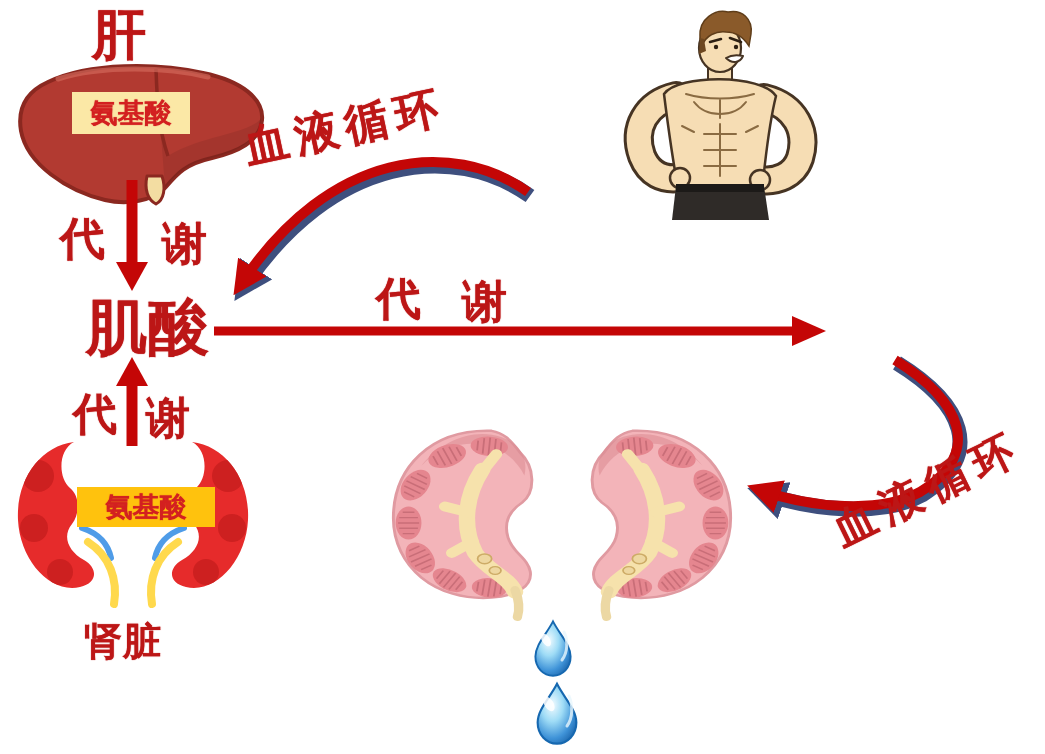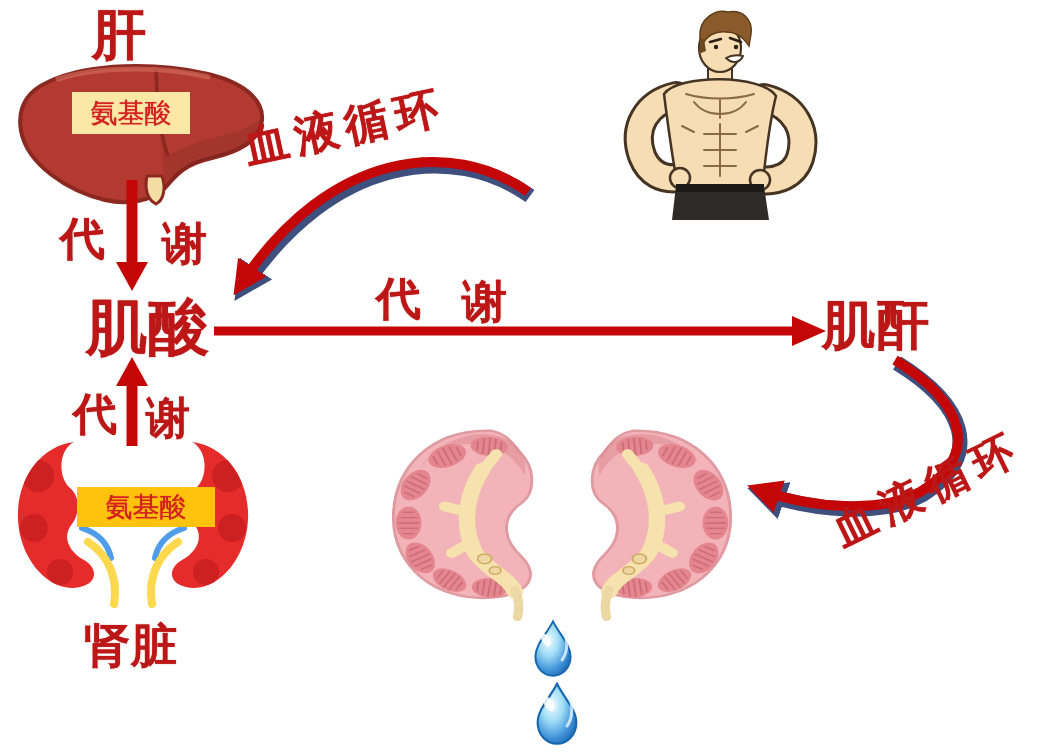--- a/index.html
+++ b/index.html
@@ -5,21 +5,21 @@
   :root{
     --text-red:#bc1616; --arrow-red:#c40606; --curve-outline:#3e4f7e;
     --tag-text:#d32020; --tag-bg-liver:#fbe8a6; --tag-bg-kidney:#ffc20d; --background:#ffffff;
   }
   *{box-sizing:border-box;margin:0;padding:0}
   body{background:#e9e9e9;font-family:"DejaVu Sans","Liberation Sans",sans-serif}
   #stage{position:relative;width:1045px;height:754px;background:var(--background);overflow:hidden}
   .abs{position:absolute}
   .red-title{color:var(--text-red);font-weight:900;line-height:1;letter-spacing:1px;
              text-shadow:0 0 1px var(--text-red);white-space:nowrap}
-  .tag{display:flex;align-items:center;justify-content:center;font-weight:400;
+  .tag{display:flex;align-items:center;justify-content:center;font-weight:700;
        color:var(--tag-text);white-space:nowrap;text-shadow:0 0 1px var(--tag-text)}
   .rot{transform-origin:center center;display:flex;align-items:center;justify-content:center}
   svg{display:block;overflow:visible}
 </style>
 </head>
 <body>
 
 <div id="stage">
 
   <svg class="abs" style="left:6px;top:58px" width="264" height="150" viewBox="0 0 264 150">
@@ -122,21 +122,20 @@
   <div class="abs red-title" style="left:146px;top:396px;font-size:44px">谢</div>
 
   <div class="abs red-title" style="left:376px;top:276px;font-size:45px">代</div>
   <div class="abs red-title" style="left:462px;top:279px;font-size:45px">谢</div>
 
   <div class="abs red-title rot" style="left:232px;top:96px;width:226px;height:62px;font-size:44px;letter-spacing:7px;transform:rotate(-12deg)">血液循环</div>
 
   <div class="abs red-title rot" style="left:808px;top:428px;width:240px;height:122px;font-size:42px;letter-spacing:9px;transform:rotate(-26deg)">血液循环</div>
 
   <div class="abs red-title" style="left:86px;top:296px;font-size:61px">肌酸</div>
-  <div class="abs red-title" style="left:822px;top:298px;font-size:53px">肌酐</div>
 
   <svg class="abs" style="left:12px;top:436px" width="242" height="176" viewBox="0 0 242 176">
     <defs>
       <path id="beanL" d="M62,6 C28,10 4,44 6,84 C8,124 38,158 68,151 C86,147 86,132 72,124
                          C56,115 50,100 60,88 C68,78 68,60 58,52 C46,42 46,14 62,6 Z"></path>
       <clipPath id="clipL">
           <use href="#beanL"></use>
         </clipPath>
     </defs>
 
@@ -161,21 +160,21 @@
       <g clip-path="url(#clipL)" fill="#c81f1f" opacity="0.85">
         <circle cx="26" cy="40" r="16"></circle>
           <circle cx="22" cy="92" r="14"></circle>
           <circle cx="48" cy="136" r="13"></circle>
       </g>
     </g>
   </svg>
 
   <div class="abs tag" style="left:77px;top:487px;width:138px;height:40px;font-size:27px;background:var(--tag-bg-kidney)">氨基酸</div>
 
-  <div class="abs red-title" style="left:84px;top:622px;font-size:46px">肾脏</div>
+  <div class="abs red-title" style="left:84px;top:622px;font-size:38px">肾脏</div>
 
   <svg class="abs" style="left:382px;top:422px" width="362" height="198" viewBox="0 0 362 198">
     <defs>
       <g id="anatKidney">
         <path d="M92,6 C40,4 8,44 8,96 C8,146 44,182 92,178 C114,176 127,166 125,151
                  C123,137 110,132 106,116 C102,100 108,88 118,80 C129,70 130,44 116,28
                  C108,15 102,8 92,6 Z" fill="#f3b4b9" stroke="#e09aa1" stroke-width="2.5"></path>
         <path d="M92,10 C114,14 124,32 120,52 C114,38 104,26 88,20 C64,16 44,26 32,42
                  C46,20 70,6 92,10 Z" fill="#da8a92" opacity="0.55"></path>
 

